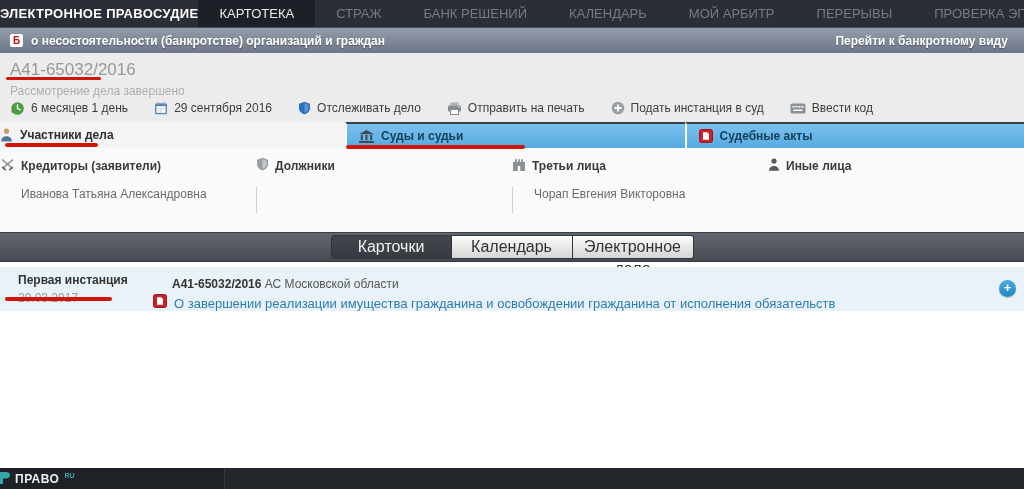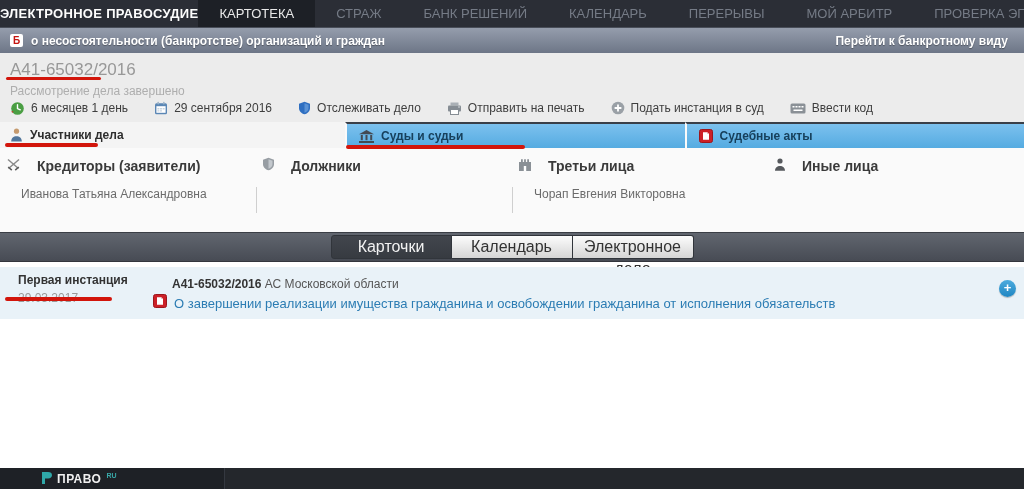--- a/index.html
+++ b/index.html
@@ -29,56 +29,56 @@
 
   
   .toolbar { height:28px; background:#ececec; display:flex; align-items:center; padding-left:10px; }
   .titem { display:flex; align-items:center; gap:6px; font-size:12px; color:#3e3e3e; padding:0 13px; cursor:pointer; white-space:nowrap; }
   .titem:first-child { padding-left:0;justify-content:center; }
   .titem svg { flex:0 0 auto; display:block; }
 
   
   .tabs { height:26px; display:flex; }
   .tab { display:flex; align-items:center; gap:7px; font-size:12px; font-weight:bold; cursor:pointer; }
-  .tab.active { width:345px; background:#f4f4f4; color:#2e2e2e; padding-left:10px; }
+  .tab.active { width:345px; background:#f4f4f4; color:#2e2e2e; }
   .tab.blue { flex:1; background:linear-gradient(#7cc1ee,#55abe1); border-top:2px solid #3a3f48; border-left:2px solid #fafafa; color:#17405c; padding-left:12px; }
   .tab svg { display:block; }
 
   
   .participants { height:84px; background:#fafafa; }
   .phead { display:flex; padding-top:9px; }
-  .pcol { width:256px; display:flex; align-items:center; gap:16px; padding-left:6px; font-size:14px; font-weight:bold; color:#3a3a3a; }
+  .pcol { width:256px; display:flex; align-items:center; gap:6px; font-size:12px; font-weight:bold; color:#3a3a3a; }
   .pvals { display:flex; margin-top:13px; }
   .pcell { width:256px; padding-left:21px; font-size:12px; color:#6b6b6b; height:26px; border-left:1px solid #cfcfcf; }
   .pcell:first-child { border-left:none; }
 
   
   .viewbar { height:30px; background:linear-gradient(#61666f,#474b54); border-top:1px solid #3a3e45; border-bottom:1px solid #33363d; display:flex; justify-content:center; align-items:center; }
   .vbtn { width:121px; height:24px; font-size:16px; line-height:22px; text-align:center; border:1px solid #31353b; cursor:pointer; }
   .vbtn + .vbtn { border-left:none; }
   .vbtn:first-child { border-radius:3px 0 0 3px; }
   .vbtn:last-child { border-radius:0 3px 3px 0; }
   .vbtn.dark { background:linear-gradient(#42464d,#373b41); color:#f1f1f1; }
   .vbtn.light { background:linear-gradient(#fcfcfc,#d5d5d5); color:#333; }
 
   
-  .instance-row { margin-top:5px; height:52px; background:#e9f2f8; display:flex; position:relative; }
+  .instance-row { margin-top:5px; height:44px; background:#e9f2f8; display:flex; position:relative; }
   .inst-left { width:172px; padding:6px 0 0 18px; }
   .inst-name { font-size:12px; font-weight:bold; color:#333; }
   .inst-date { font-size:12px; color:#9a9a9a; margin-top:4px; }
   .inst-main { padding-top:10px; }
   .case-line { font-size:12px; color:#555; }
   .case-line b { color:#333; }
   .doc-line { display:flex; align-items:center; gap:7px; margin-top:3px; margin-left:-19px; }
   .doc-link { font-size:13px; color:#2b7cb3; cursor:pointer; text-decoration:none; }
   .add-btn { position:absolute; right:8px; top:13px; width:17px; height:17px; border-radius:50%; background:linear-gradient(#4cabde,#1f86c2); color:#fff; font-size:13px; font-weight:bold; line-height:16px; text-align:center; cursor:pointer; box-shadow:0 1px 1px rgba(0,0,0,.25); }
 
   
   .footer { position:absolute; left:0; bottom:0; width:100%; height:21px; background:#24272c; display:flex; }
-  .logo-block { width:225px; height:100%; background:#1e2126; border-right:1px solid #343840; display:flex; align-items:center; padding-left:42px; gap:5px; }
+  .logo-block { width:225px; height:100%; background:#1e2126; border-right:1px solid #343840; display:flex; align-items:center; gap:5px; }
   .logo-text { color:#f0f0f0; font-size:12px; font-weight:bold; letter-spacing:.5px; }
   .logo-suffix { color:#39a9a9; font-size:7px; font-weight:bold; align-self:flex-start; margin-top:4px; }
 
   
   .ann { position:absolute; background:#d2150b; border-radius:2px; }
   .ann1 { left:6px;  top:77px;  width:95px;  height:3px; }
   .ann2 { left:5px;  top:143px; width:93px;  height:4px; }
   .ann3 { left:346px; top:145px; width:179px; height:4px; }
   .ann4 { left:5px;  top:297px; width:107px; height:4px; }
 </style>
@@ -87,22 +87,22 @@
 
 <div class="page">
 
   <header class="topnav">
     <div class="brand">ЭЛЕКТРОННОЕ ПРАВОСУДИЕ</div>
     <nav class="menu">
       <span class="mi active">КАРТОТЕКА</span>
       <span class="mi">СТРАЖ</span>
       <span class="mi">БАНК РЕШЕНИЙ</span>
       <span class="mi">КАЛЕНДАРЬ</span>
+      <span class="mi">МОЙ АРБИТР</span>
       <span class="mi">ПЕРЕРЫВЫ</span>
-      <span class="mi">МОЙ АРБИТР</span>
       <span class="mi">ПРОВЕРКА ЭП</span>
     </nav>
     <div class="login">
       <span class="dot"></span>
       <span class="lbl">ВОЙТИ</span>
     </div>
   </header>
 
   <div class="subbar">
     <span class="b-icon">Б</span>

